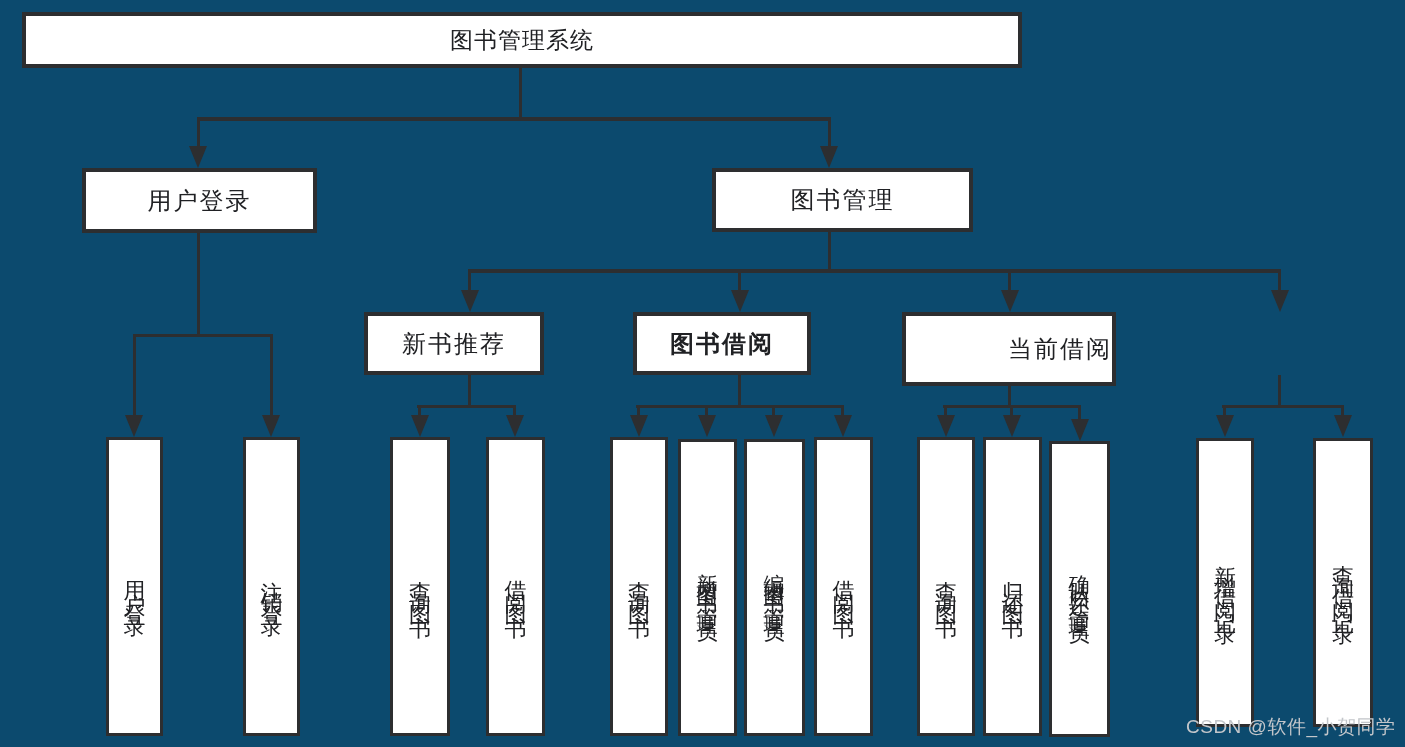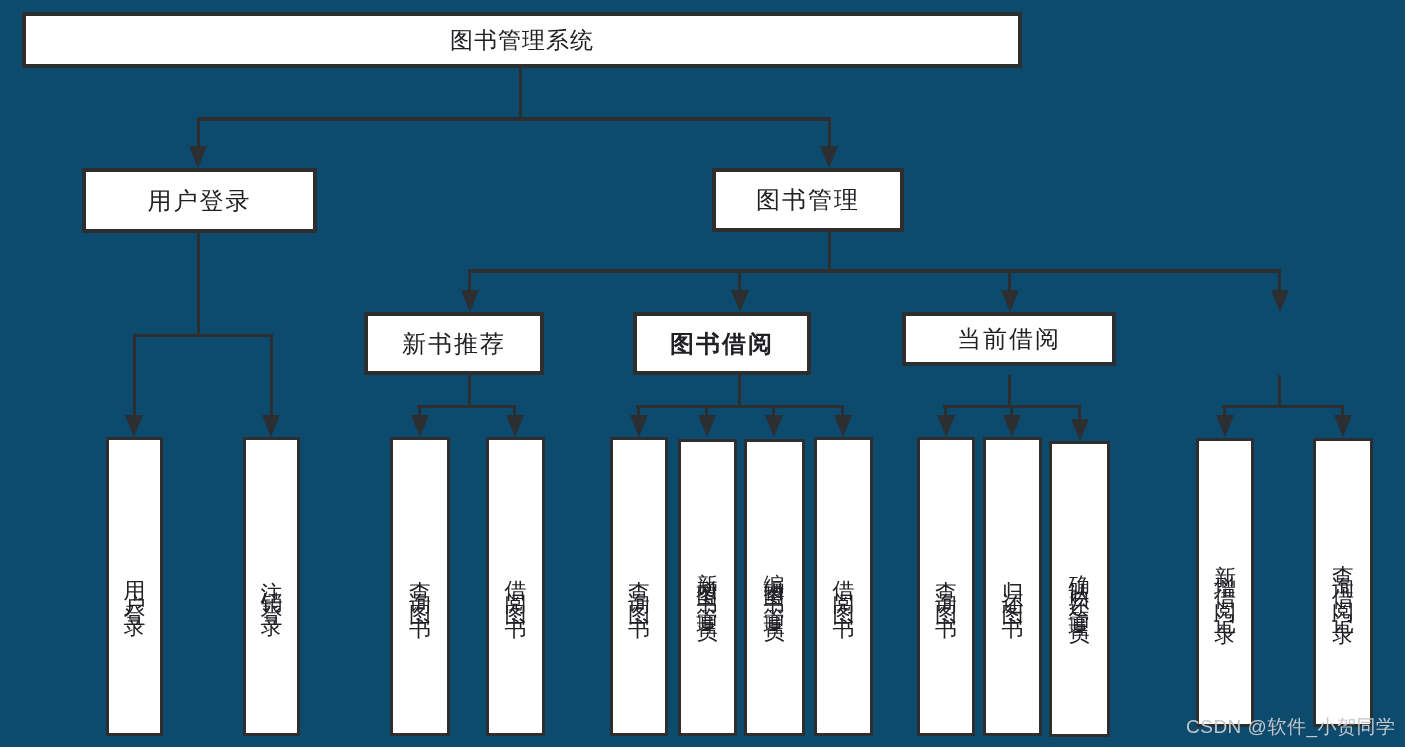--- a/index.html
+++ b/index.html
@@ -95,21 +95,21 @@
   <div class="vline" style="left:519px; top:66px; height:52px;"></div>
   <div class="hline thick" style="left:197px; top:117px; width:634px;"></div>
   <div class="vline" style="left:197px; top:120px; height:30px;"></div>
   <div class="arrow" style="left:189px; top:146px;"></div>
   <div class="vline" style="left:828px; top:120px; height:30px;"></div>
   <div class="arrow" style="left:820px; top:146px;"></div>
 
   <div class="box" style="left:82px; top:168px; width:235px; height:65px;">
     <span class="hlabel">用户登录</span>
   </div>
-  <div class="box" style="left:712px; top:168px; width:192px; height:64px;">
+  <div class="box" style="left:712px; top:168px; width:261px; height:64px;">
     <span class="hlabel">图书管理</span>
   </div>
 
   <div class="vline" style="left:197px; top:233px; height:103px;"></div>
   <div class="hline" style="left:133px; top:334px; width:140px;"></div>
   <div class="vline" style="left:133px; top:336px; height:82px;"></div>
   <div class="arrow" style="left:125px; top:415px;"></div>
   <div class="vline" style="left:270px; top:336px; height:82px;"></div>
   <div class="arrow" style="left:262px; top:415px;"></div>
 
@@ -123,21 +123,21 @@
   <div class="arrow" style="left:1001px; top:290px;"></div>
   <div class="vline" style="left:1278px; top:272px; height:22px;"></div>
   <div class="arrow" style="left:1271px; top:290px;"></div>
 
   <div class="box" style="left:364px; top:312px; width:180px; height:63px;">
     <span class="hlabel">新书推荐</span>
   </div>
   <div class="box" style="left:633px; top:312px; width:178px; height:63px;font-weight:bold;">
     <span class="hlabel">图书借阅</span>
   </div>
-  <div class="box" style="left:902px; top:312px; width:214px; height:54px;">
+  <div class="box" style="left:902px; top:312px; width:214px; height:74px;justify-content:flex-end;">
     <span class="hlabel">当前借阅</span>
   </div>
 
   <div class="vline" style="left:468px; top:375px; height:33px;"></div>
   <div class="hline" style="left:417px; top:405px; width:99px;"></div>
   <div class="vline" style="left:418px; top:406px; height:13px;"></div>
   <div class="arrow" style="left:411px; top:415px;"></div>
   <div class="vline" style="left:513px; top:406px; height:13px;"></div>
   <div class="arrow" style="left:506px; top:415px;"></div>
 

